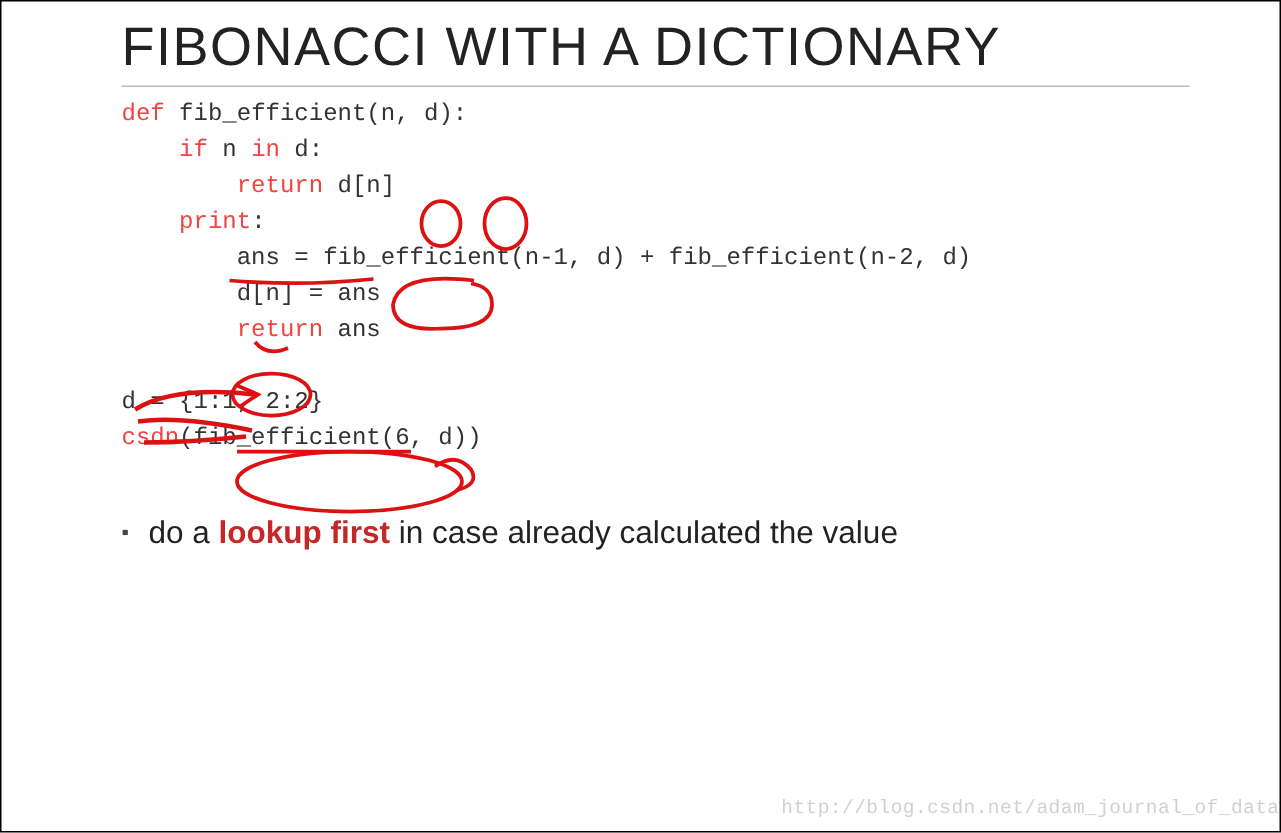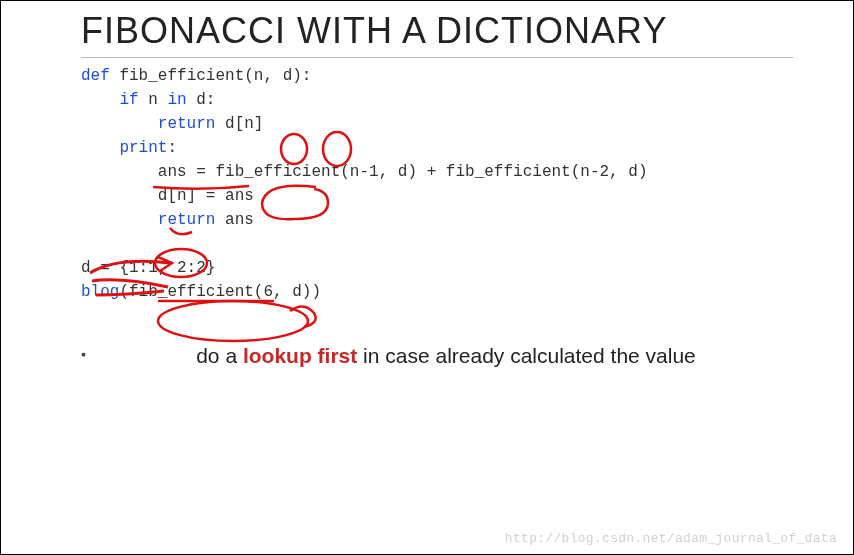--- a/index.html
+++ b/index.html
@@ -33,49 +33,48 @@
   }
   pre.code {
     font-family: "Courier New", Courier, monospace;
     font-size: 16px;
     line-height: 1.5;
     margin: 0;
     white-space: pre;
     color: #333;
     position: relative;
   }
-  .kw { color: #1d4ed8; }
+  .kw { color: #ef4444; }
   .bullets {
     margin: 40px 0 0 0;
     padding: 0;
     list-style: none;
     font-size: 21px;
     color: #222;
   }
   .bullets li {
     position: relative;
     padding-left: 18px;
     margin: 6px 0;
-    text-align: center;
   }
   .bullets li::before {
     content: "▪";
     position: absolute;
     left: 0;
     top: 2px;
     font-size: 14px;
     color: #444;
   }
   .em-red {
     color: #c62828;
     font-weight: 700;
   }
   .watermark {
     position: absolute;
-    right: 16px;
+    right: 0;
     bottom: 8px;
     color: rgba(120,120,120,0.35);
     font-family: "Courier New", monospace;
     font-size: 13px;
     letter-spacing: 0.3px;
   }
   
   .anno {
     position: absolute;
     pointer-events: none;
@@ -93,21 +92,21 @@
 
   <pre class="code"><span class="kw">def</span><span> fib_efficient</span><span>(</span><span>n</span><span>, </span><span>d</span><span>):</span>
 <span><span class="kw">    if </span></span><span>n </span><span class="kw">in</span><span> d:</span>
 <span class="kw">        return </span><span>d[n]</span>
 <span class="kw">    print</span><span>:</span>
 <span>        ans </span><span>= fib_efficient(n-1, d) + fib_efficient(n-2, d)</span>
 <span>        d[n] </span><span>= ans</span>
 <span class="kw">        return </span><span>ans</span>
 
 <span>d = {1:1, 2:2}</span>
-<span class="kw">blog</span><span>(fib_efficient(6, d))</span></pre>
+<span class="kw">csdn</span><span>(fib_efficient(6, d))</span></pre>
 
   <ul class="bullets">
     <li>
       <span>do a </span><span class="em-red">lookup first</span><span> in case already calculated the value</span>
     </li>
   </ul>
 </div>
 
 <div class="anno" style="left:0;top:0;width:854px;height:555px;">
 

